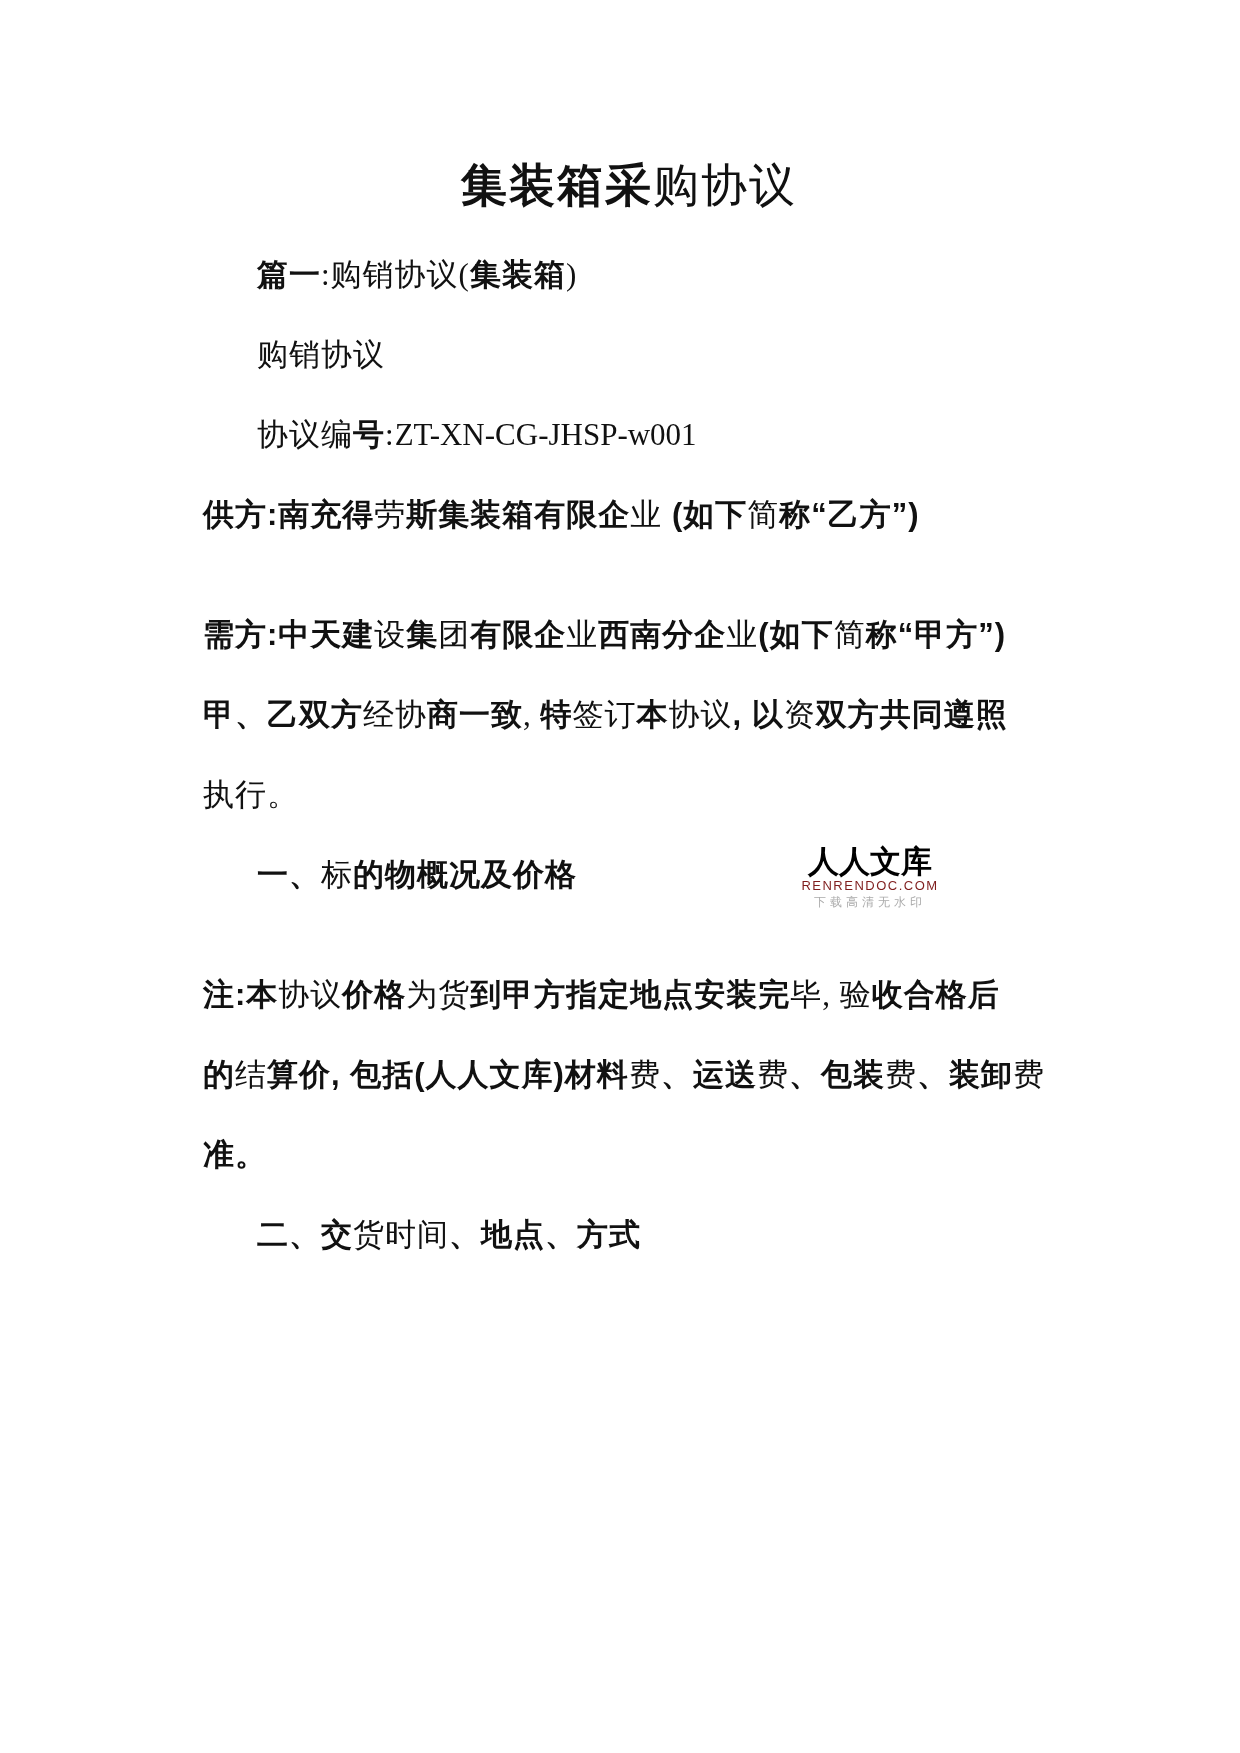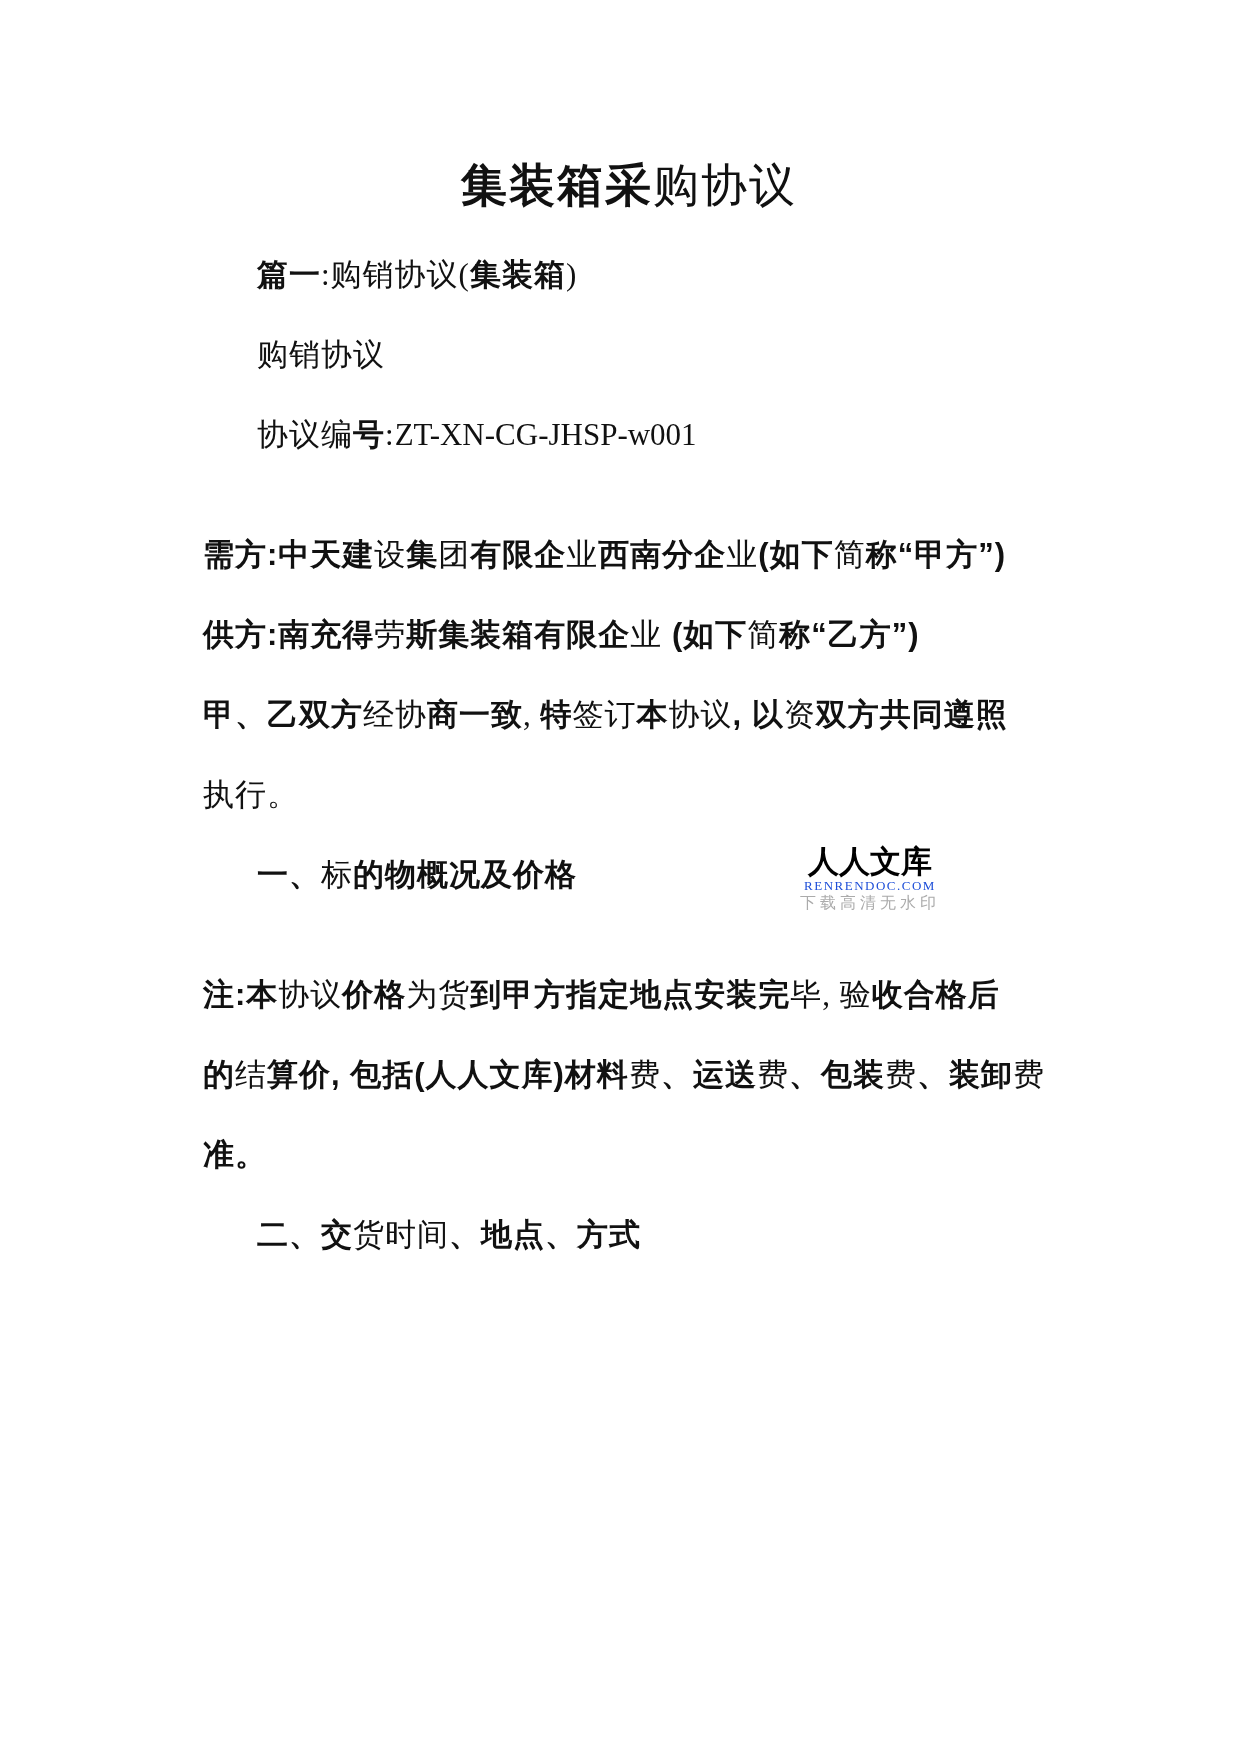--- a/index.html
+++ b/index.html
@@ -26,39 +26,39 @@
   .serif{font-family:"Liberation Serif","DejaVu Serif",serif;letter-spacing:0;}
   .watermark{
     position:absolute;left:800px;top:846px;width:140px;z-index:2;
     text-align:center;mix-blend-mode:multiply;pointer-events:none;
   }
   .wm-brand{
     font-family:"Liberation Serif","DejaVu Serif",serif;font-weight:700;
     font-size:31px;line-height:32px;color:#000000;white-space:nowrap;
   }
   .wm-site{
-    font-family:Liberation Serif, serif;font-size:13px;line-height:15px;
-    color:#1d4ed8;letter-spacing:1.5px;white-space:nowrap;
+    font-family:Liberation Sans, sans-serif;font-size:13px;line-height:15px;
+    color:#7f1d1d;letter-spacing:1.5px;white-space:nowrap;
   }
   .wm-tagline{
-    font-family:Liberation Sans, sans-serif;font-size:16px;line-height:14px;
+    font-family:Liberation Mono, monospace;font-size:12px;line-height:14px;
     margin-top:3px;color:#ababab;letter-spacing:4px;white-space:nowrap;
   }
 </style>
 </head>
 <body>
 
 <div class="doc-column">
   <div class="doc-title"><span class="bd">集装箱采</span><span class="rg">购协议</span></div>
   <div class="doc-body">
       <div class="text-line indent"><span class="bd">篇一</span><span class="rg">:购销协议(</span><span class="bd">集装箱</span><span class="rg">)</span></div>
       <div class="text-line indent"><span class="rg">购销协议</span></div>
       <div class="text-line indent"><span class="rg">协议编</span><span class="bd">号</span><span class="rg">:</span><span class="rg serif">ZT-XN-CG-JHSP-w001</span></div>
+      <div class="text-line"><span class="bd">供方:南充得</span><span class="rg">劳</span><span class="bd">斯集装箱有限企</span><span class="rg">业</span><span class="bd"> (如下</span><span class="rg">简</span><span class="bd">称“乙方”)</span></div>
       <div class="text-line gap"><span class="bd">需方:中天建</span><span class="rg">设</span><span class="bd">集</span><span class="rg">团</span><span class="bd">有限企</span><span class="rg">业</span><span class="bd">西南分企</span><span class="rg">业</span><span class="bd">(如下</span><span class="rg">简</span><span class="bd">称“甲方”)</span></div>
-      <div class="text-line"><span class="bd">供方:南充得</span><span class="rg">劳</span><span class="bd">斯集装箱有限企</span><span class="rg">业</span><span class="bd"> (如下</span><span class="rg">简</span><span class="bd">称“乙方”)</span></div>
       <div class="text-line"><span class="bd">甲、乙双方</span><span class="rg">经协</span><span class="bd">商一致</span><span class="rg">, </span><span class="bd">特</span><span class="rg">签订</span><span class="bd">本</span><span class="rg">协议</span><span class="bd">, 以</span><span class="rg">资</span><span class="bd">双方共同遵照</span></div>
       <div class="text-line"><span class="rg">执行。</span></div>
       <div class="text-line indent"><span class="bd">一、</span><span class="rg">标</span><span class="bd">的物概况及价格</span></div>
       <div class="text-line gap"><span class="bd">注:本</span><span class="rg">协议</span><span class="bd">价格</span><span class="rg">为货</span><span class="bd">到甲方指定地点安装完</span><span class="rg">毕</span><span class="rg">, </span><span class="rg">验</span><span class="bd">收合格后</span></div>
       <div class="text-line"><span class="bd">的</span><span class="rg">结</span><span class="bd">算价, 包括(人人文库)材料</span><span class="rg">费</span><span class="bd">、运送</span><span class="rg">费</span><span class="bd">、包装</span><span class="rg">费</span><span class="bd">、装卸</span><span class="rg">费</span></div>
       <div class="text-line"><span class="bd">准。</span></div>
       <div class="text-line indent"><span class="bd">二、交</span><span class="rg">货时间</span><span class="bd">、地点、方式</span></div>
     </div>
 </div>
 

